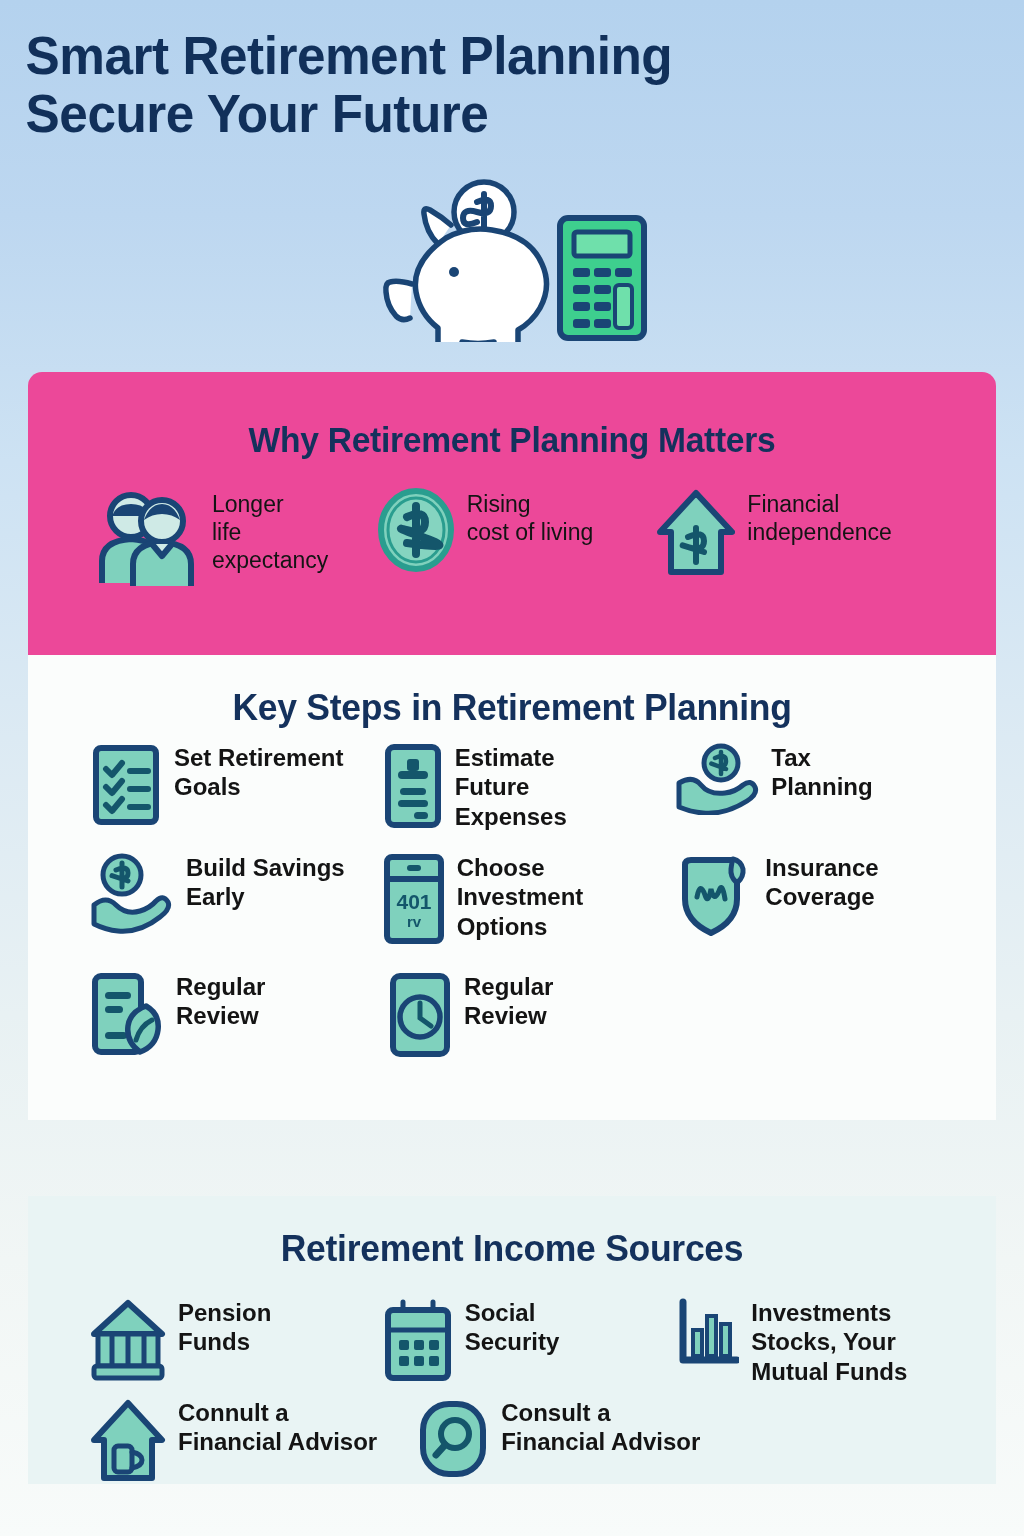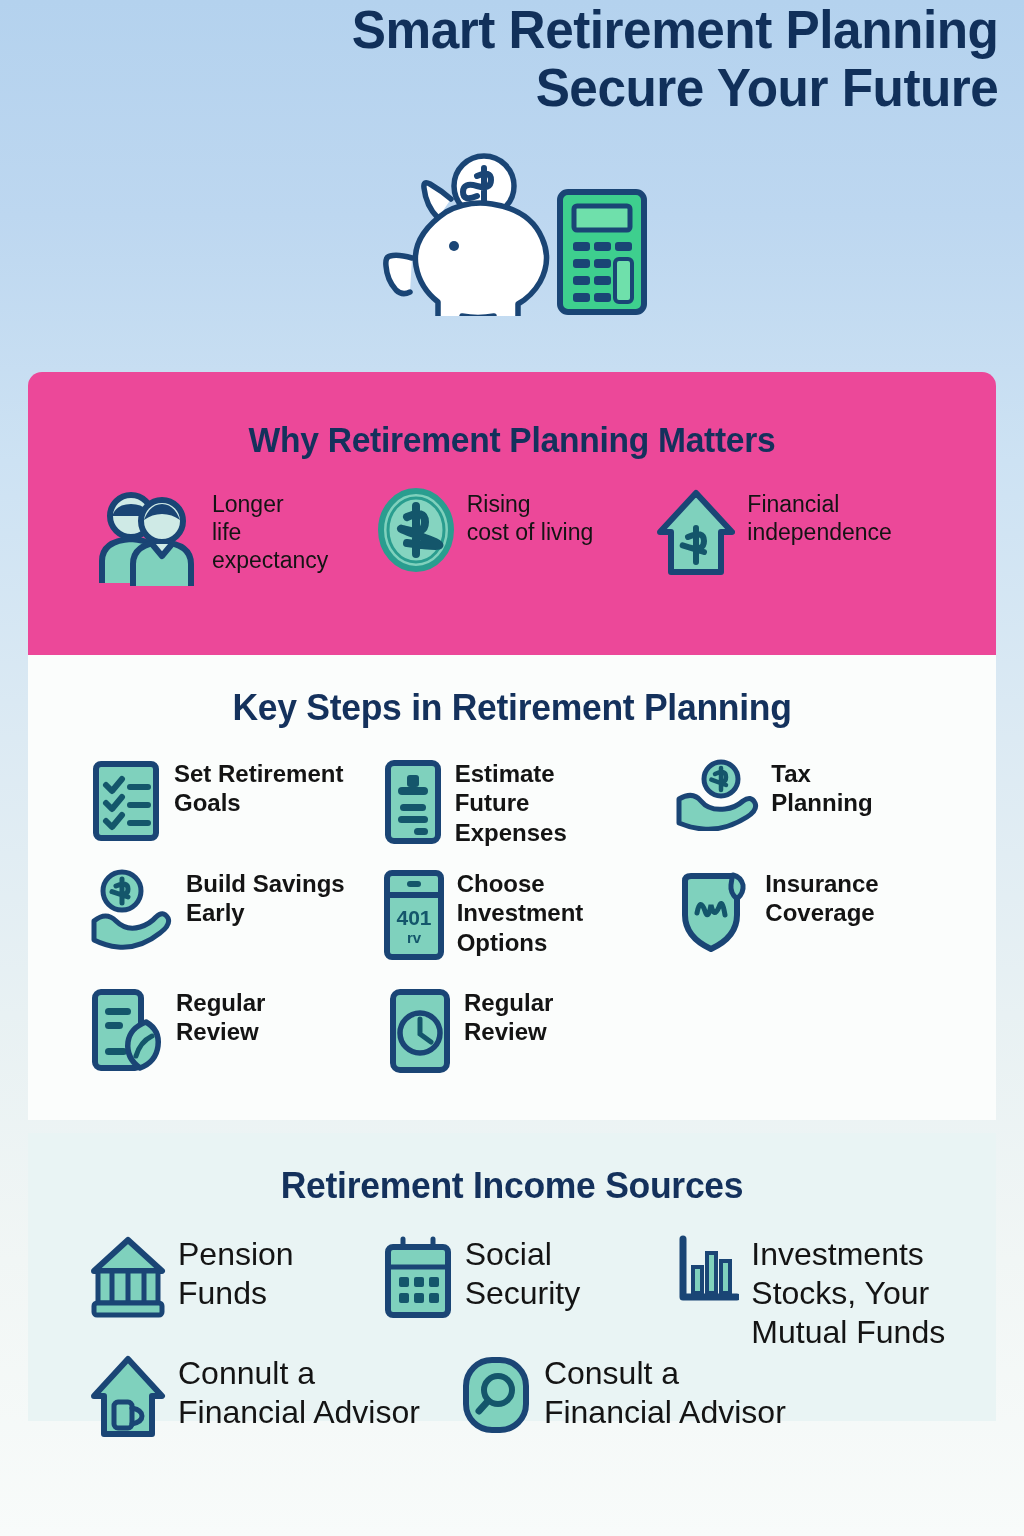--- a/index.html
+++ b/index.html
@@ -4,21 +4,21 @@
 <style>
   * { margin:0; padding:0; box-sizing:border-box; }
   html,body { width:1024px; height:1536px; }
   body{
     font-family:"Liberation Sans", sans-serif;
     background: linear-gradient(to bottom, #b4d2ee 0%, #bdd7f0 14%, #cde2f3 30%, #dceaf3 48%, #e8f1f3 66%, #f1f6f5 82%, #f8fbfa 100%);
     position:relative; overflow:hidden;
   }
 
   
-  .hero{ text-align:right; }
+  .hero{ padding-top:26px; text-align:left; }
   .hero h1{
     font-family:"Liberation Sans", sans-serif;
     font-weight:bold;
     font-size:54px;
     line-height:1.08;
     color:#11305a;
     letter-spacing:-0.5px;
     transform:scaleX(0.95);
   }
   .hero h1 .l2{ display:block; }
@@ -28,53 +28,53 @@
     display:flex; align-items:flex-end; justify-content:center; gap:2px;
   }
 
   
   .card{
     position:absolute; left:28px; width:968px;
     padding:0 0 10px 0;
   }
   #card-why{ top:372px; height:283px; background:#ec4899; border-radius:14px 14px 0 0; }
   #card-steps{ top:655px; height:465px; background:#fbfdfc; }
-  #card-income{ top:1133px; height:288px; background:#e9f4f4; }
+  #card-income{ top:1196px; height:288px; background:#e9f4f4; }
 
   .card h2{
     text-align:center;
     font-weight:bold;
     font-size:35px;
     color:#14315c;
     letter-spacing:-0.3px;
     transform:scaleX(0.96);
   }
   #card-why h2{ padding-top:48px; }
   #card-steps h2{ padding-top:32px; font-size:37px; }
   #card-income h2{ padding-top:32px; font-size:37px; }
 
   
   .grid{ display:grid; grid-template-columns:1fr 1fr 1fr; }
   #why-grid{ margin-top:26px; padding:0 62px 0 68px; column-gap:4px; }
-  #steps-grid-1{ margin-top:28px; padding:0 28px 0 62px; }
+  #steps-grid-1{ margin-top:12px; padding:0 28px 0 62px; }
   #steps-grid-2{ margin-top:18px; padding:0 28px 0 62px; }
   #steps-grid-3{ margin-top:21px; padding:0 12px 0 62px; }
   #income-grid-1{ margin-top:26px; padding:0 28px 0 62px; }
-  #income-grid-2{ padding:0 28px 0 62px;gap:40px; }
+  #income-grid-2{ margin-top:10px; padding:0 28px 0 62px;gap:40px; }
 
   .item{ display:flex; align-items:flex-start; gap:12px; }
   .item .ic{ flex:0 0 auto; display:block; margin-top:2px; }
   .item .tx{
     color:#141414;
     line-height:1.22;
     padding-top:2px;
   }
   .why .tx{ font-size:23px; font-weight:normal; padding-top:4px; }
   .steps .tx{ font-size:24px; font-weight:bold; }
-  .income .tx{ font-size:32px; font-weight:normal; }
+  .income .tx{ font-size:24px; font-weight:bold; }
 
   .nowrap{ white-space:nowrap; }
 </style>
 </head>
 <body>
 
 <div class="hero">
   <h1>
     <span>Smart Retirement Planning</span>
     <span class="l2">Secure Your Future</span>

